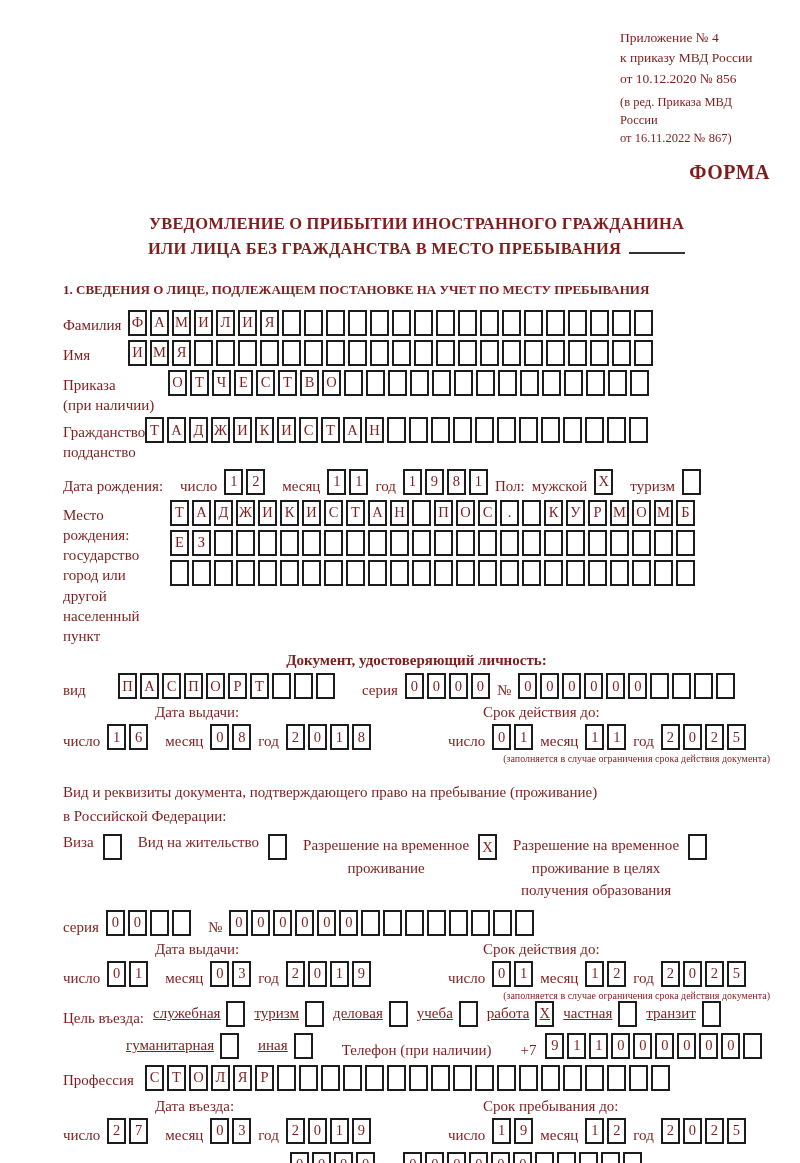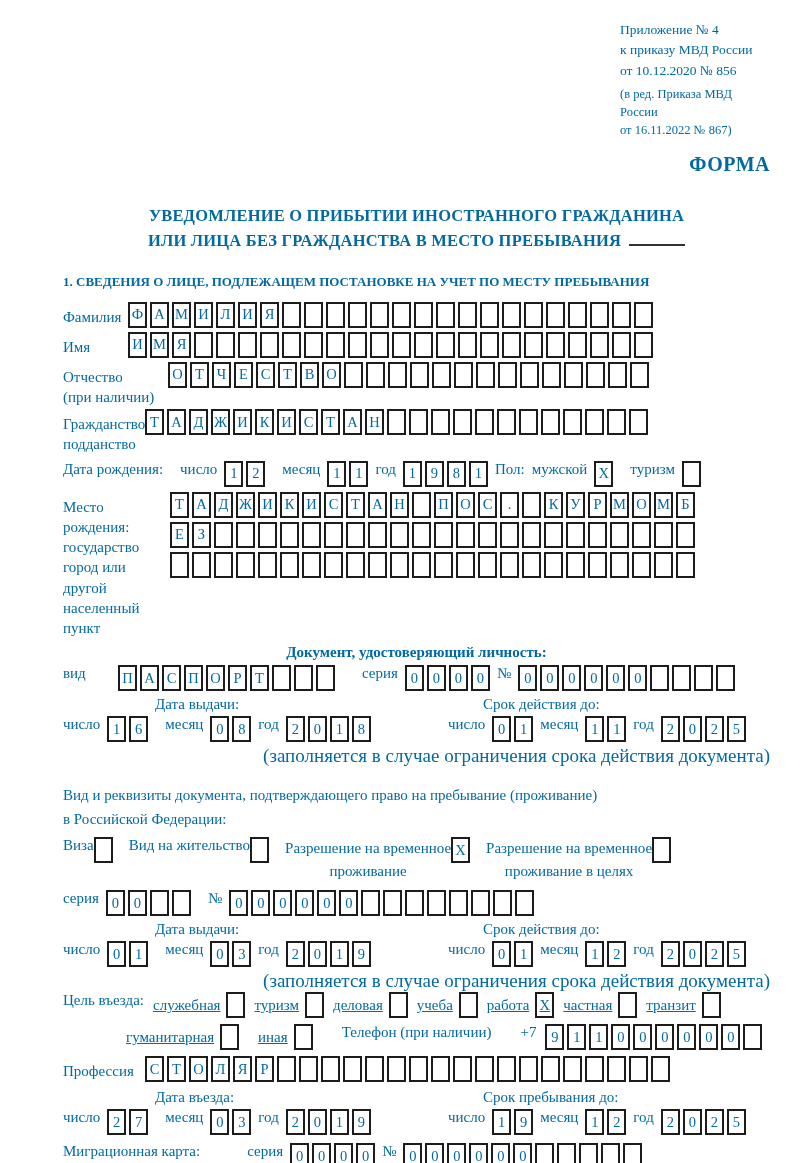--- a/index.html
+++ b/index.html
@@ -1,52 +1,52 @@
 <!DOCTYPE html>
 <html><head>
 <meta charset="utf-8">
 <style>
   * { box-sizing: border-box; }
   html,body { margin:0; padding:0; background:#ffffff; }
   .page {
-    width:800px; height:1163px; background:#fff; color:#0369a1;
+    width:800px; height:1163px; background:#fff; color:#7f1d1d;
     font-family:"Liberation Serif", serif;
-    padding:20px 30px 0 63px; overflow:hidden; position:relative;
+    padding:28px 30px 0 63px; overflow:hidden; position:relative;
   }
   .annex { margin-left:557px; font-size:13.5px; line-height:1.5; }
   .annex .note { margin-top:4px; font-size:12.5px; line-height:1.45; }
   .forma { text-align:right; font-weight:bold; font-size:20px; margin-top:14px; letter-spacing:.5px; }
   .title { text-align:center; font-weight:bold; font-size:16.5px; line-height:1.5; margin-top:28px; letter-spacing:.2px; }
   .blank-line { display:inline-block; width:56px; border-bottom:2px solid #333; margin-left:8px; }
   .section-heading { font-weight:bold; font-size:13px; margin-top:20px; white-space:nowrap; }
 
   .frow { display:flex; align-items:flex-start; margin-top:4px; }
   .flabel { font-size:15px; line-height:1.35; padding-top:5px; flex:0 0 auto; }
   .w65{width:65px}.w82{width:82px}.w105{width:105px}.w107{width:107px}
   .cells { display:inline-flex; gap:3px; flex:0 0 auto; }
   .cell {
     width:19px; height:26px; border:2px solid #1c1c1c; background:#fff;
     display:inline-flex; align-items:center; justify-content:center;
     font-size:14.5px; flex:0 0 auto;
   }
   .cellrows { display:flex; flex-direction:column; gap:4px; }
-  .inline-row { display:flex; align-items:flex-start; gap:7px; font-size:15px; flex-wrap:nowrap; }
+  .inline-row { display:flex; align-items:flex-end; gap:7px; font-size:15px; flex-wrap:nowrap; }
   .dlab { font-size:15px; white-space:nowrap; }
   .ml10{margin-left:10px}.ml20{margin-left:20px}.ml40{margin-left:40px}
   .center-bold { text-align:center; font-weight:bold; font-size:15px; margin-top:6px; }
   .date-cols { display:flex; margin-top:5px; }
   .half1 { flex:0 0 385px; }
   .half2 { flex:0 0 auto; }
   .dhead { font-size:15px; margin-bottom:3px; }
   .half1 .dhead { margin-left:92px; }
   .half2 .dhead { margin-left:35px; }
-  .note-right { text-align:right; font-size:19px; margin-top:3px; }
+  .note-right { text-align:right; font-size:10px; margin-top:3px; }
   .intro { font-size:15px; line-height:1.6; margin-top:16px; }
   .checkbox-row { display:flex; align-items:flex-start; margin-top:6px; gap:16px; font-size:15px; }
-  .cb { display:flex; align-items:flex-start; gap:0; }
+  .cb { display:flex; align-items:flex-start; gap:9px; }
   .cb .lines { text-align:center; line-height:1.5; }
   .opt { display:inline-flex; align-items:center; gap:6px; white-space:nowrap;text-decoration:underline; }
 </style>
 </head>
 <body>
 
 <div class="page">
 
   <div class="annex">
     <div>Приложение № 4</div>
@@ -124,21 +124,21 @@
         <span class="cell"></span>
         <span class="cell"></span>
         <span class="cell"></span>
         <span class="cell"></span>
         <span class="cell"></span>
       </div>
   </div>
 
   <div class="frow">
     <div class="flabel w105">
-      <div>Отчество</div>
+      <div>Приказа</div>
       <div>(при наличии)</div>
     </div>
     <div class="cells">
         <span class="cell">О</span>
         <span class="cell">Т</span>
         <span class="cell">Ч</span>
         <span class="cell">Е</span>
         <span class="cell">С</span>
         <span class="cell">Т</span>
         <span class="cell">В</span>
@@ -421,20 +421,21 @@
         <div>проживание</div>
       </span>
       <span class="cells">
           <span class="cell">X</span>
         </span>
     </div>
     <div class="cb">
       <span class="lines">
         <div>Разрешение на временное</div>
         <div>проживание в целях</div>
+        <div>получения образования</div>
       </span>
       <span class="cells">
           <span class="cell"></span>
         </span>
     </div>
   </div>
 
   <div class="inline-row" style="margin-top:8px;">
     <span class="dlab">серия</span>
     <span class="cells">

